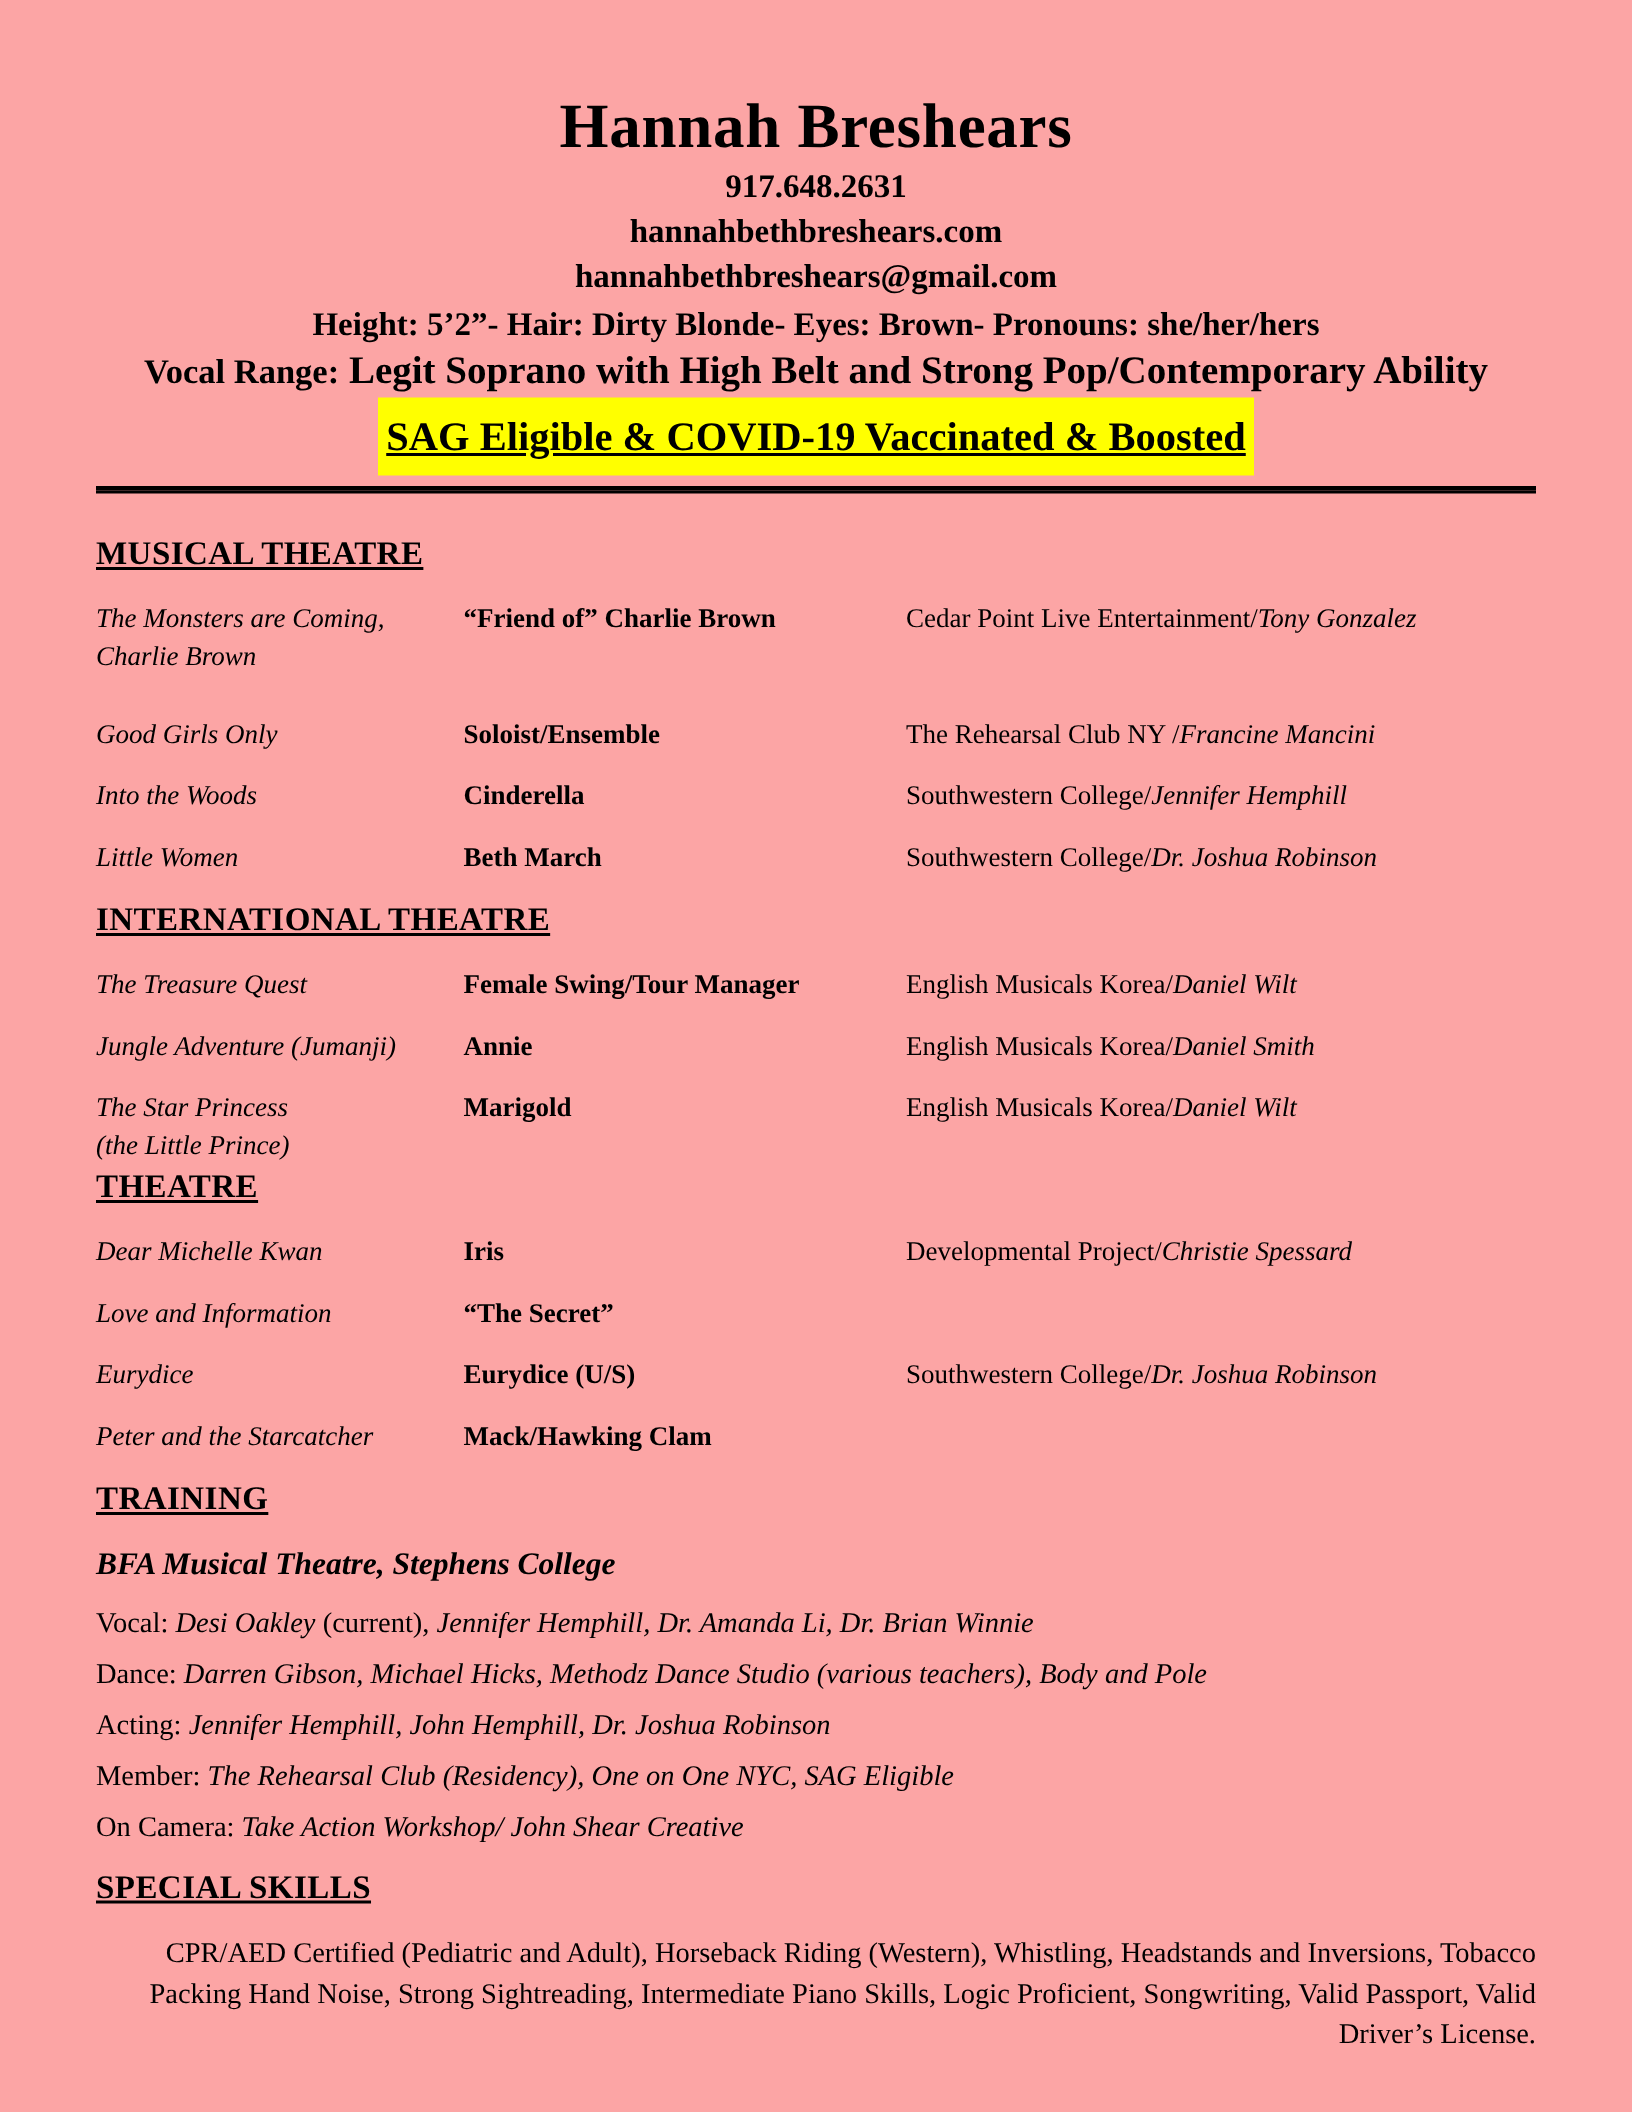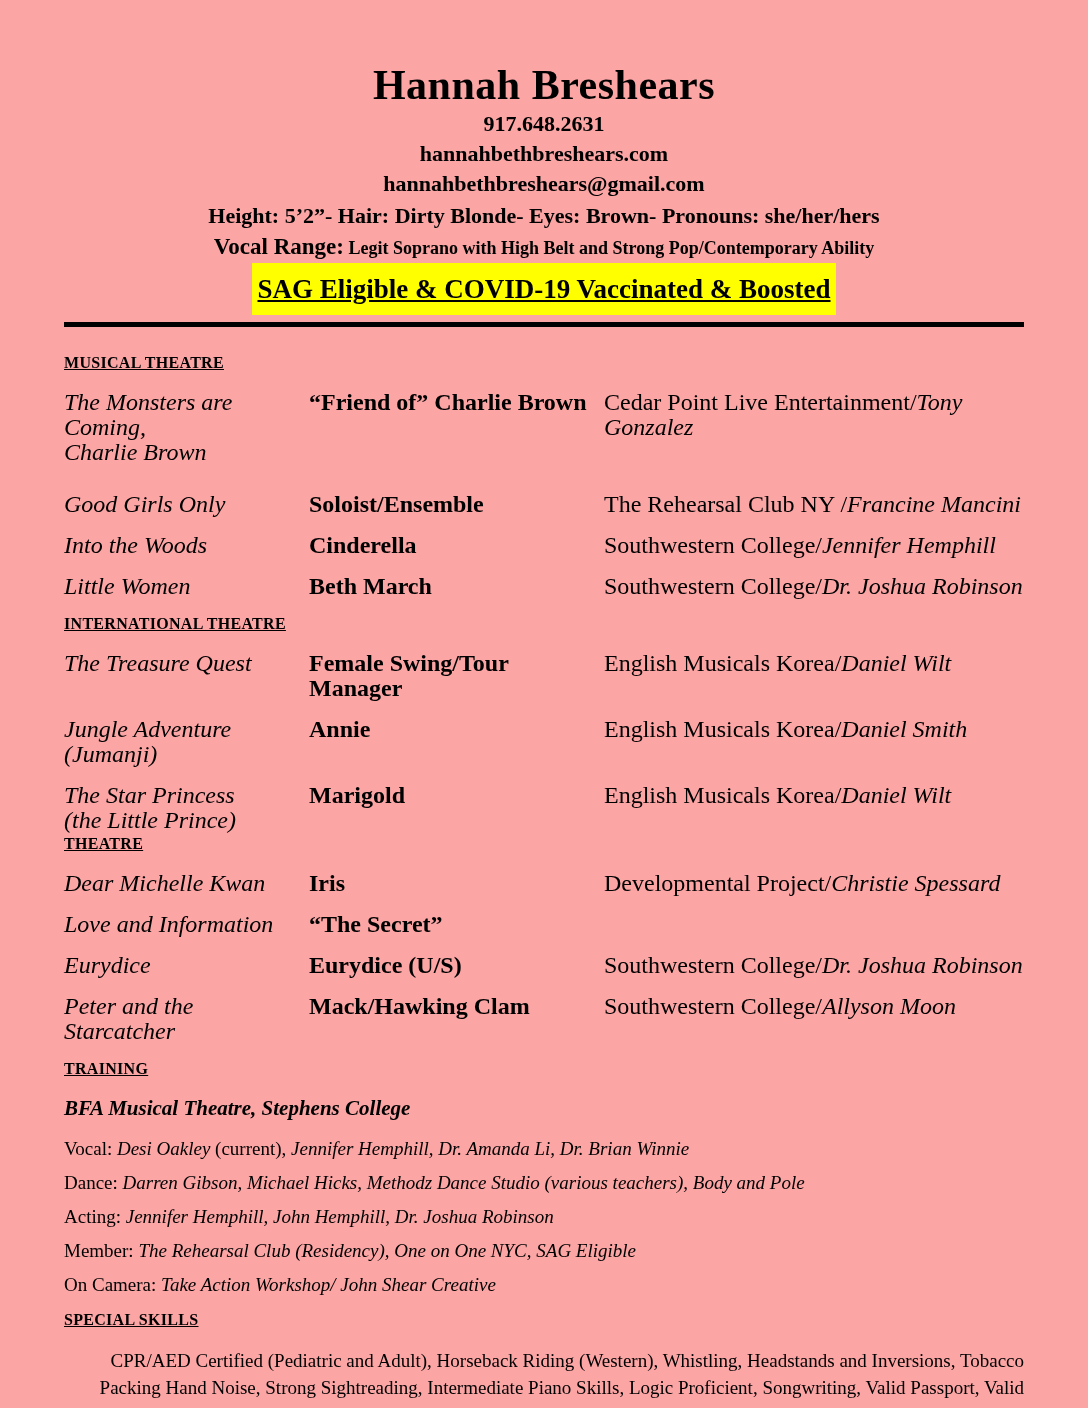--- a/index.html
+++ b/index.html
@@ -9,34 +9,34 @@
     width: 1088px; height: 1408px; margin: 0 auto; background: #fca5a5;
     padding: 62px 64px 0 64px; overflow: hidden;
   }
   
   .hdr { text-align: center; }
   .name { font-size: 42px; font-weight: 700; line-height: 1.12; letter-spacing: 0.5px; }
   .contact { font-size: 22px; font-weight: 700; line-height: 30px; }
   .stats { font-size: 22px; font-weight: 700; line-height: 30px; margin-top: 2px; }
   .vocal { margin-top: 1px; line-height: 29px; }
   .vlabel { font-size: 23px; font-weight: 700; }
-  .vvalue { font-size: 18px; font-weight: 700; }
+  .vvalue { font-size: 26px; font-weight: 700; }
   .badge-line { line-height: 28px; }
   .badge { display: inline-block; font-size: 27px; font-weight: 700; text-decoration: underline; padding: 12px 5px; }
   .rule { margin-top: 7px; height: 2px; border-top: 3px solid #000; border-bottom: 2px solid #000; }
   
   h2 {
-    font-size: 16px; font-weight: 700; text-decoration: underline;
+    font-size: 22px; font-weight: 700; text-decoration: underline;
     margin: 14px 0 18px 0; letter-spacing: 0.3px;
   }
   h2.mt-lg { margin-top: 27px; }
   h2.tight { margin-top: 0; }
   .row {
     display: grid; grid-template-columns: 245px 295px 1fr;
-    font-size: 24px; line-height: 25px; margin-bottom: 16px;
+    font-size: 18px; line-height: 25px; margin-bottom: 16px;
   }
   .row.gap-lg { margin-bottom: 27px; }
   .row.gap-sm { margin-bottom: 2px; }
   .show { font-style: italic; }
   .role { font-weight: 700; }
   .dir { font-style: italic; }
   
   .degree { font-size: 21px; font-weight: 700; font-style: italic; margin: 0 0 15px 0; }
   .tline { font-size: 19px; line-height: 25px; margin-bottom: 9px; }
   .ital { font-style: italic; }
@@ -135,21 +135,20 @@
 
     <div class="row">
       <div class="show">Eurydice</div>
       <div class="role">Eurydice (U/S)</div>
       <div><span>Southwestern College/</span><span class="dir">Dr. Joshua Robinson</span></div>
     </div>
 
     <div class="row">
       <div class="show">Peter and the Starcatcher</div>
       <div class="role">Mack/Hawking Clam</div>
-      <div><span>Southwestern College/</span><span class="dir">Allyson Moon</span></div>
     </div>
   </section>
 
   <section>
     <h2>TRAINING</h2>
     <div class="degree">BFA Musical Theatre, Stephens College</div>
 
     <div class="tline">
       <span>Vocal: </span><span class="ital">Desi Oakley </span><span>(current), </span><span class="ital">Jennifer Hemphill, Dr. Amanda Li, Dr. Brian Winnie</span>
     </div>

